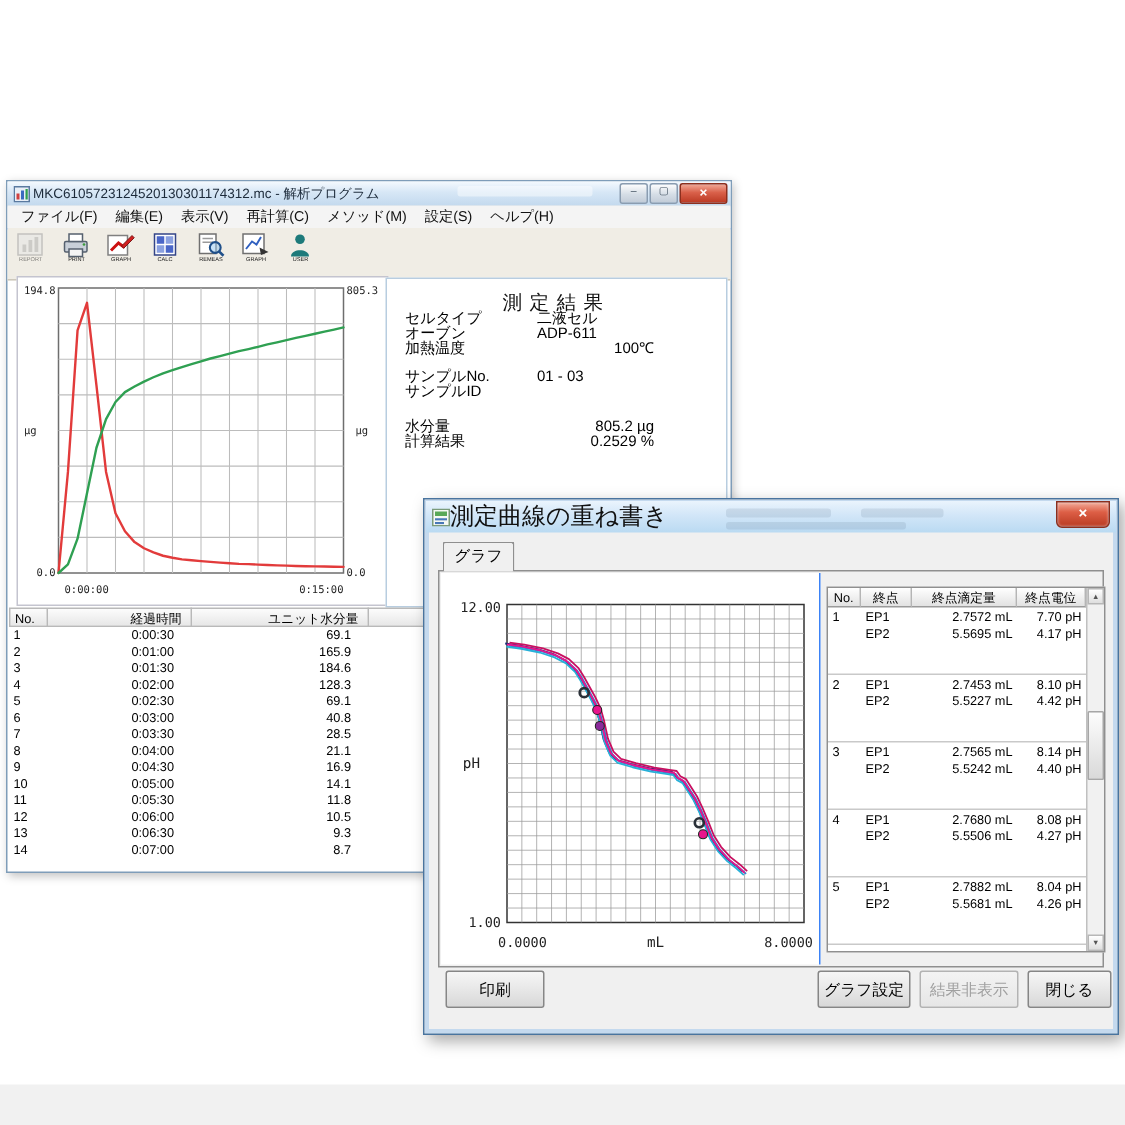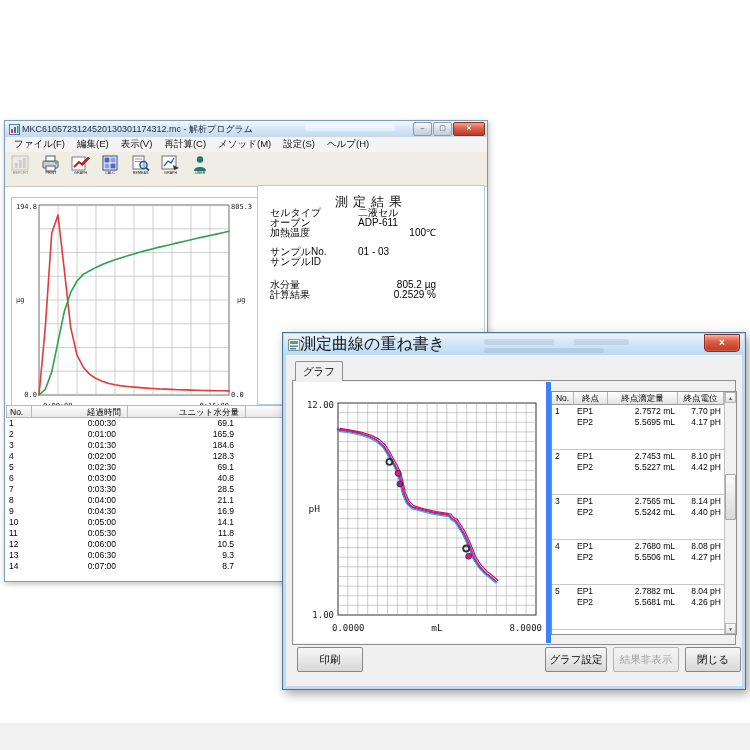--- a/index.html
+++ b/index.html
@@ -23,21 +23,21 @@
   .bw-glass{position:absolute;top:3px;height:7px;background:rgba(255,255,255,.45);border-radius:2px;}
   .bw-menubar{position:absolute;left:0;top:16px;right:0;height:15px;background:#f4f4f4;
       border-bottom:1px solid #3b82f6;display:flex;align-items:center;padding:0 3px;font-size:9.5px;}
   .menu-item{padding:0 6px;color:#111;}
   .bw-toolbar{position:absolute;left:0;top:31px;right:0;height:32px;background:#f0ede5;
       border-bottom:1px solid #cdc8bb;display:flex;align-items:flex-start;padding:2px 2px 0;gap:3px;}
   .tbtn{width:27px;height:29px;display:flex;flex-direction:column;align-items:center;}
   .tbtn svg{width:21px;height:18px;}
   .tlabel{font-size:6px;transform:scale(.62);transform-origin:top center;line-height:5px;color:#222;white-space:nowrap;}
 
-  .oven-panel{position:absolute;left:6px;top:76px;width:246px;height:218px;border:1px solid #c4c4cf;background:#fff;}
+  .oven-panel{position:absolute;left:6px;top:63px;width:246px;height:218px;border:1px solid #c4c4cf;background:#fff;}
   .result-panel{position:absolute;left:252px;top:64px;width:226px;height:218px;border:1px solid #b8cde0;background:#fff;}
   .rp-title{margin-top:7px;text-align:center;font-size:13px;letter-spacing:5px;color:#111;}
   .rp-fields{position:absolute;left:12px;top:22px;right:12px;font-size:10px;}
   .rp-row{position:relative;height:10px;line-height:10px;}
   .rp-label{position:absolute;left:0;}
   .rp-val{position:absolute;left:88px;}
   .rp-val.right{left:auto;right:36px;}
   .rp-gap{height:9px;} .rp-gap2{height:13px;}
   .rp-note{position:absolute;left:0;right:0;top:120px;text-align:center;font-size:8.5px;color:#222;}
 
@@ -60,21 +60,21 @@
   .fw-close{width:34px;height:16px;margin-top:-4px;border:1px solid #8c2f1e;border-radius:0 0 4px 4px;
       background:linear-gradient(#f2ab99,#dd5f46 40%,#b93a22);color:#fff;text-align:center;
       font-size:10px;line-height:15px;font-weight:bold;box-shadow:inset 0 0 2px rgba(255,255,255,.6);}
   .smudge{position:absolute;background:rgba(100,125,150,.17);border-radius:2px;}
 
   .fw-tab{position:absolute;left:12px;top:28px;width:48px;height:20px;box-sizing:border-box;
       border:1px solid #8f8f8f;border-bottom:none;border-radius:2px 2px 0 0;background:#f0f0f0;
       font-size:10.5px;text-align:center;line-height:18px;z-index:2;}
   .fw-panel{position:absolute;left:9px;top:47px;right:9px;bottom:44px;border:1px solid #8f8f8f;background:#f0f0f0;}
 
-  .ph-wrap{position:absolute;left:1px;top:1px;bottom:1px;width:252px;background:#fff;border-right:5px solid #3b82f6;}
+  .ph-wrap{position:absolute;left:1px;top:1px;bottom:1px;width:252px;background:#fff;border-right:1px solid #3b82f6;}
 
   .ep-table{position:absolute;left:258px;top:10px;width:184px;height:242px;background:#fff;
       border:1px solid #8f8f8f;font-size:8.5px;display:flex;}
   .ep-main{width:172px;display:flex;flex-direction:column;}
   .ep-head{display:flex;height:13px;flex:0 0 auto;}
   .ep-h{box-sizing:border-box;height:13px;line-height:12px;text-align:center;
       background:linear-gradient(#ffffff,#e2e2e2);border-right:1px solid #b5b5b5;border-bottom:1px solid #9a9a9a;}
   .ep-group{box-sizing:border-box;height:45px;border-bottom:1px solid #c9c9c9;display:grid;
       grid-template-columns:22px 34px 70px 46px;align-content:start;padding-top:1px;}
   .ep-cell{line-height:10.5px;padding:0 3px;box-sizing:border-box;}

